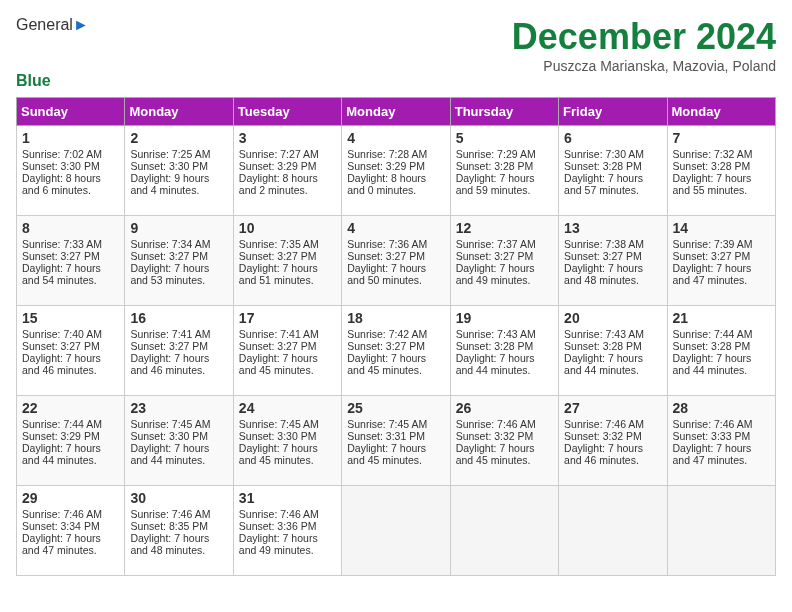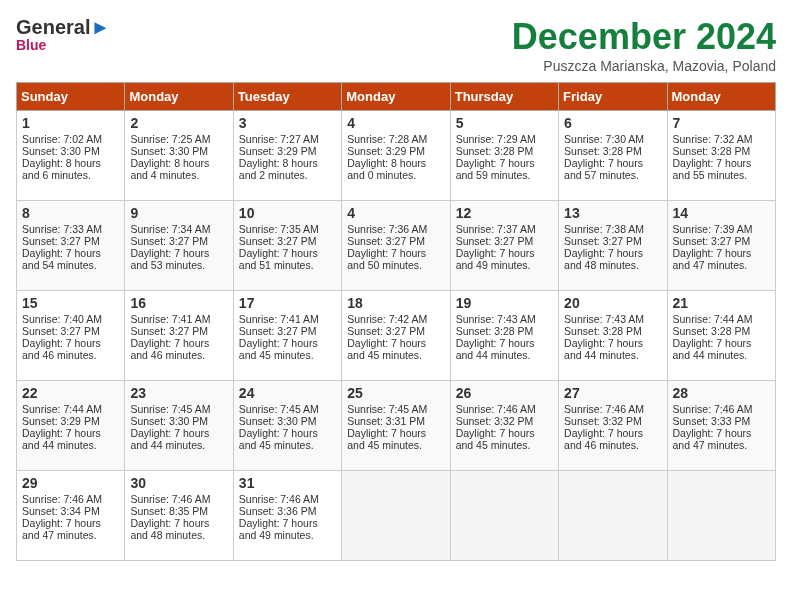--- a/index.html
+++ b/index.html
@@ -31,21 +31,21 @@
     }
     .location {
       font-size: 14px;
       color: #555;
     }
     table {
       width: 100%;
       border-collapse: collapse;
     }
     th {
-      background-color: #c2410c;
+      background-color: #a21caf;
       color: #fff;
       font-size: 13px;
       font-weight: bold;
       padding: 6px 4px;
       text-align: left;
       border: 1px solid #aaa;
     }
     td {
       border: 1px solid #ccc;
       vertical-align: top;
@@ -69,22 +69,22 @@
       background: #f9f9f9;
     }
   </style>
 </head>
 <body>
 
 <div class="header">
   <div class="logo">
 
     <div style="display:flex;flex-direction:column;line-height:1.1;">
-      <span style="font-size:20px;font-weight:bold;color:#333;">General<span style="color:#1a6fc4;">►</span></span>
-      <span style="font-size:14px;font-weight:bold;color:#be185d;">Blue</span>
+      <span style="font-size:16px;font-weight:normal;color:#333;">General<span style="color:#1a6fc4;">►</span></span>
+      <span style="font-size:16px;font-weight:bold;color:#15803d;margin-top:38px;">Blue</span>
     </div>
   </div>
   <div class="title-area">
     <div class="month-title">December 2024</div>
     <div class="location">Puszcza Marianska, Mazovia, Poland</div>
   </div>
 </div>
 
 <table>
   <thead>
@@ -94,21 +94,21 @@
         <th>Tuesday</th>
         <th>Monday</th>
         <th>Thursday</th>
         <th>Friday</th>
         <th>Monday</th>
       </tr>
   </thead>
   <tbody id="calendar-body">
   <tr>
         <td><span class="day-num">1</span><span>Sunrise: 7:02 AM</span><br><span>Sunset: 3:30 PM</span><br><span>Daylight: 8 hours and 6 minutes.</span></td>
-        <td><span class="day-num">2</span><span>Sunrise: 7:25 AM</span><br><span>Sunset: 3:30 PM</span><br><span>Daylight: 8 hours and 4 minutes.</span></td>
+        <td><span class="day-num">2</span><span>Sunrise: 7:25 AM</span><br><span>Sunset: 3:30 PM</span><br><span>Daylight: 9 hours and 4 minutes.</span></td>
         <td><span class="day-num">3</span><span>Sunrise: 7:27 AM</span><br><span>Sunset: 3:29 PM</span><br><span>Daylight: 8 hours and 2 minutes.</span></td>
         <td><span class="day-num">4</span><span>Sunrise: 7:28 AM</span><br><span>Sunset: 3:29 PM</span><br><span>Daylight: 8 hours and 0 minutes.</span></td>
         <td><span class="day-num">5</span><span>Sunrise: 7:29 AM</span><br><span>Sunset: 3:28 PM</span><br><span>Daylight: 7 hours and 59 minutes.</span></td>
         <td><span class="day-num">6</span><span>Sunrise: 7:30 AM</span><br><span>Sunset: 3:28 PM</span><br><span>Daylight: 7 hours and 57 minutes.</span></td>
         <td><span class="day-num">7</span><span>Sunrise: 7:32 AM</span><br><span>Sunset: 3:28 PM</span><br><span>Daylight: 7 hours and 55 minutes.</span></td>
       </tr>
       <tr>
         <td><span class="day-num">8</span><span>Sunrise: 7:33 AM</span><br><span>Sunset: 3:27 PM</span><br><span>Daylight: 7 hours and 54 minutes.</span></td>
         <td><span class="day-num">9</span><span>Sunrise: 7:34 AM</span><br><span>Sunset: 3:27 PM</span><br><span>Daylight: 7 hours and 53 minutes.</span></td>
         <td><span class="day-num">10</span><span>Sunrise: 7:35 AM</span><br><span>Sunset: 3:27 PM</span><br><span>Daylight: 7 hours and 51 minutes.</span></td>

